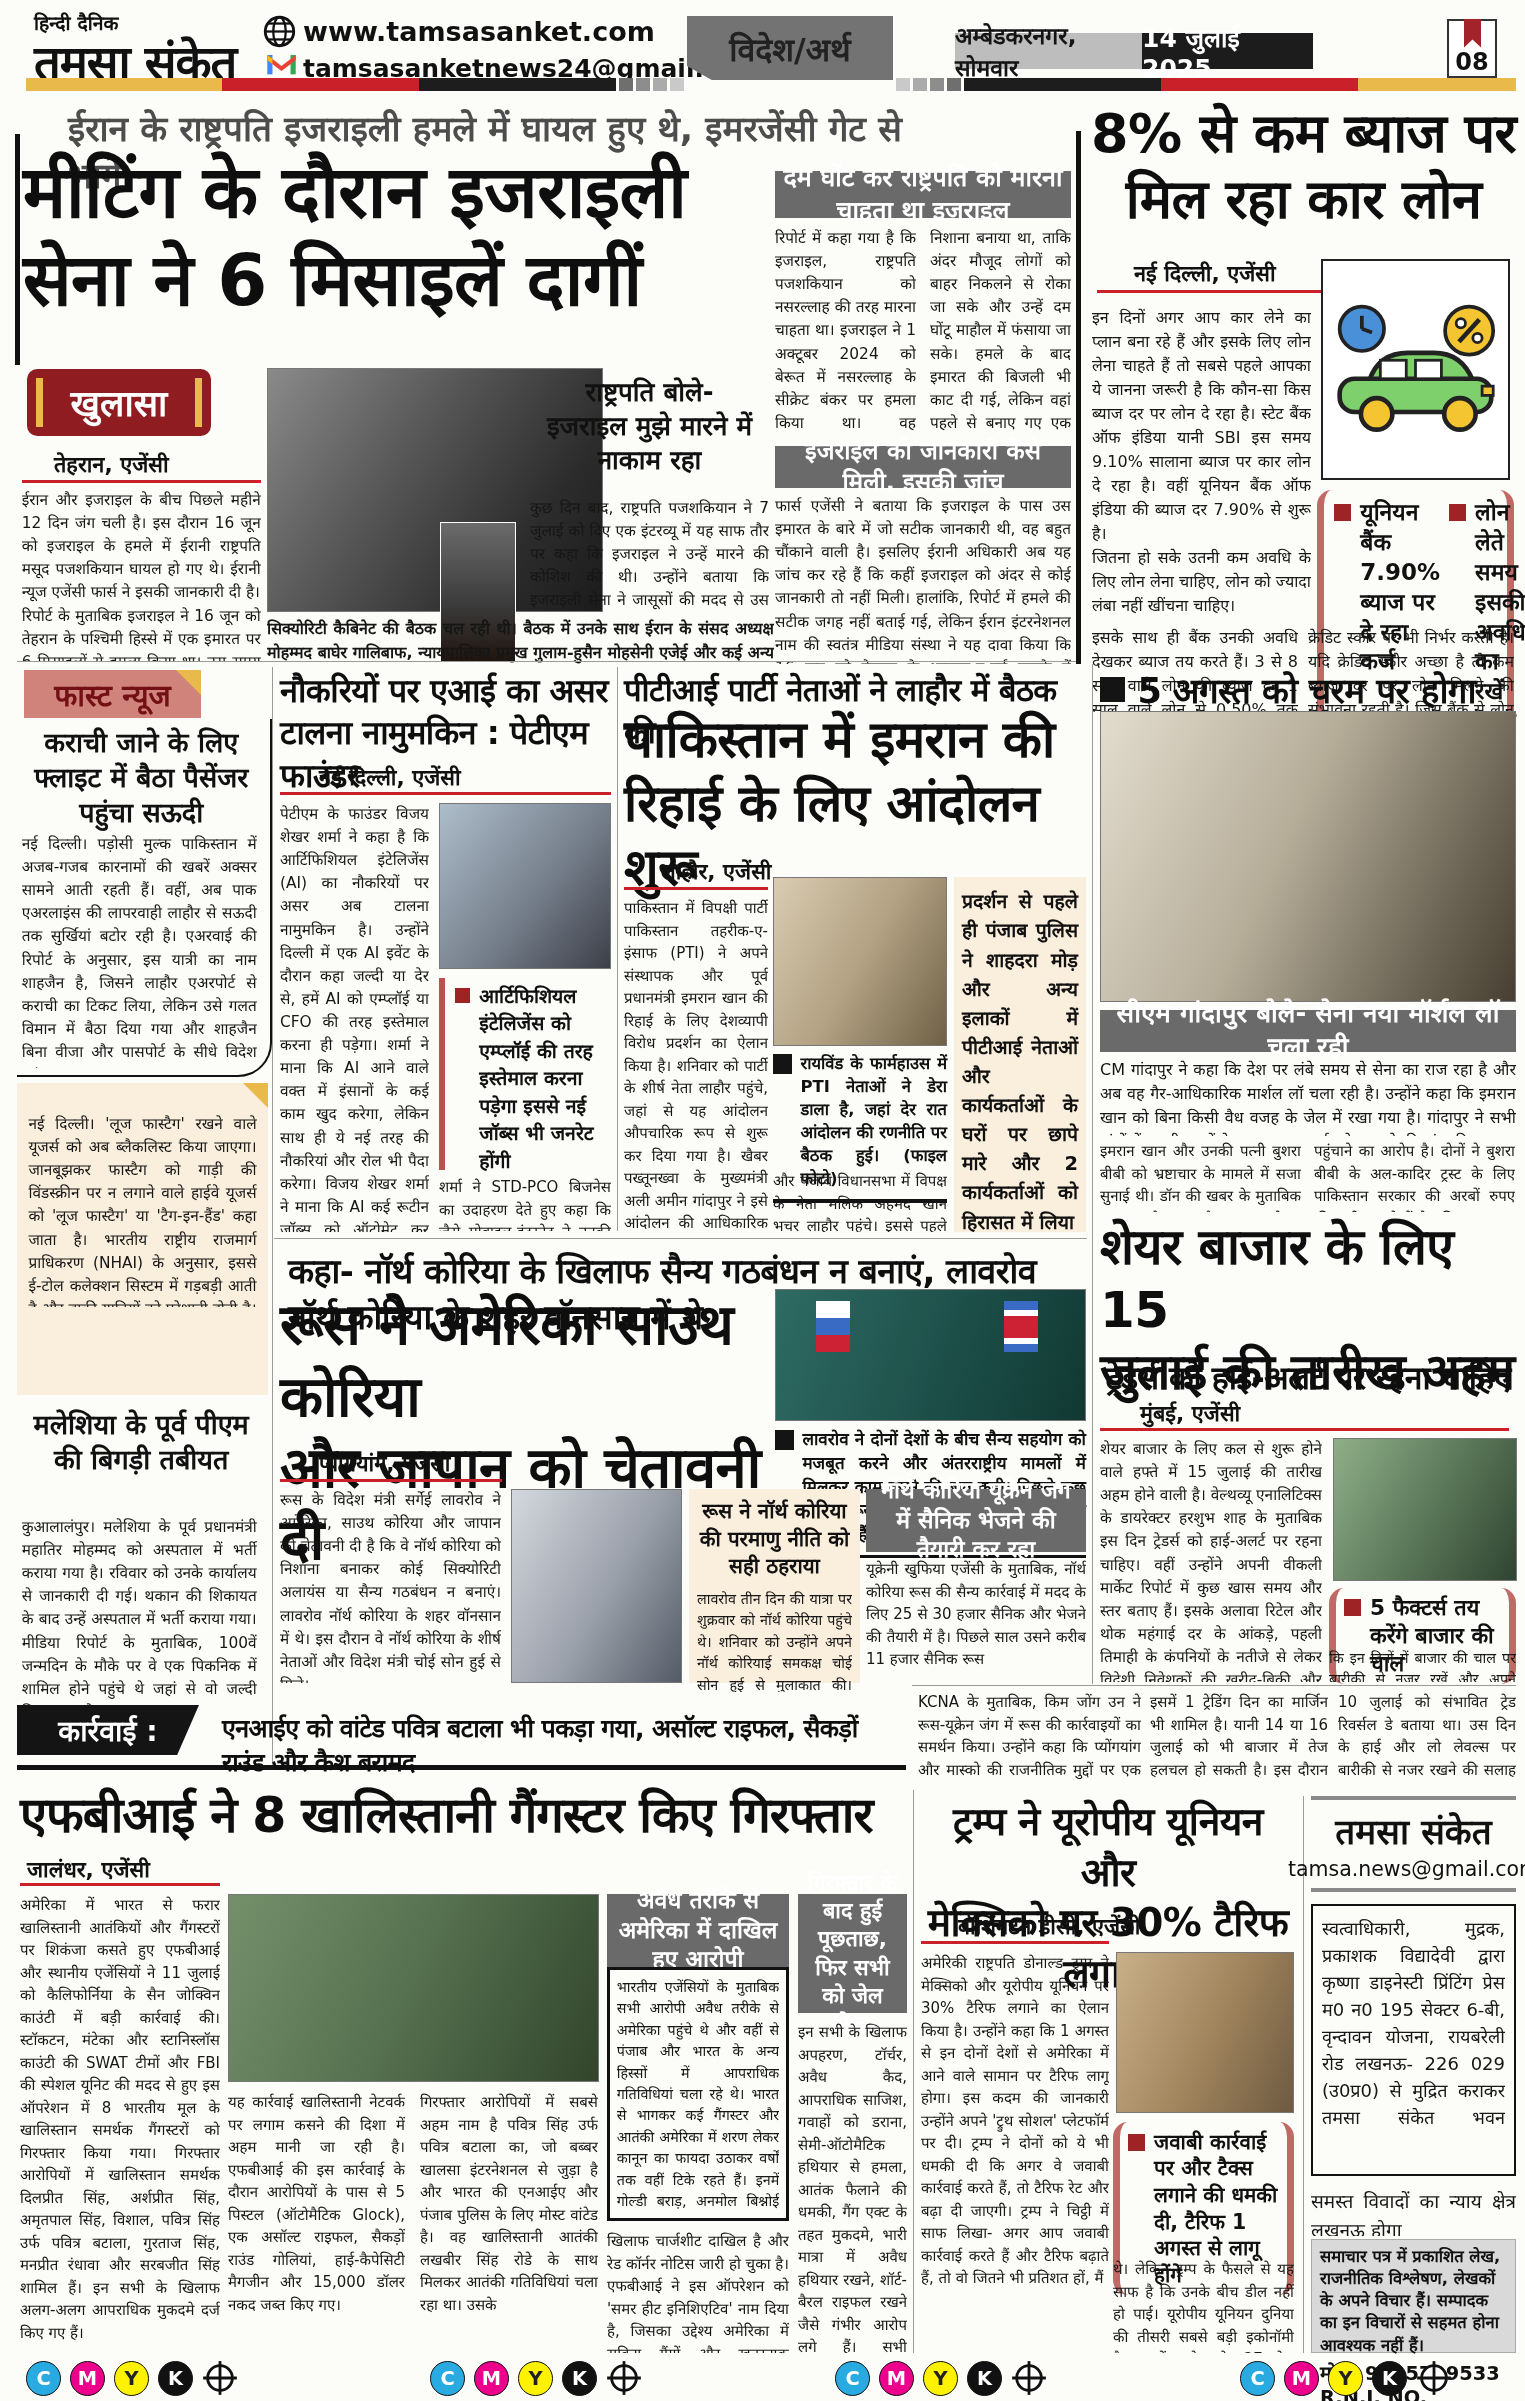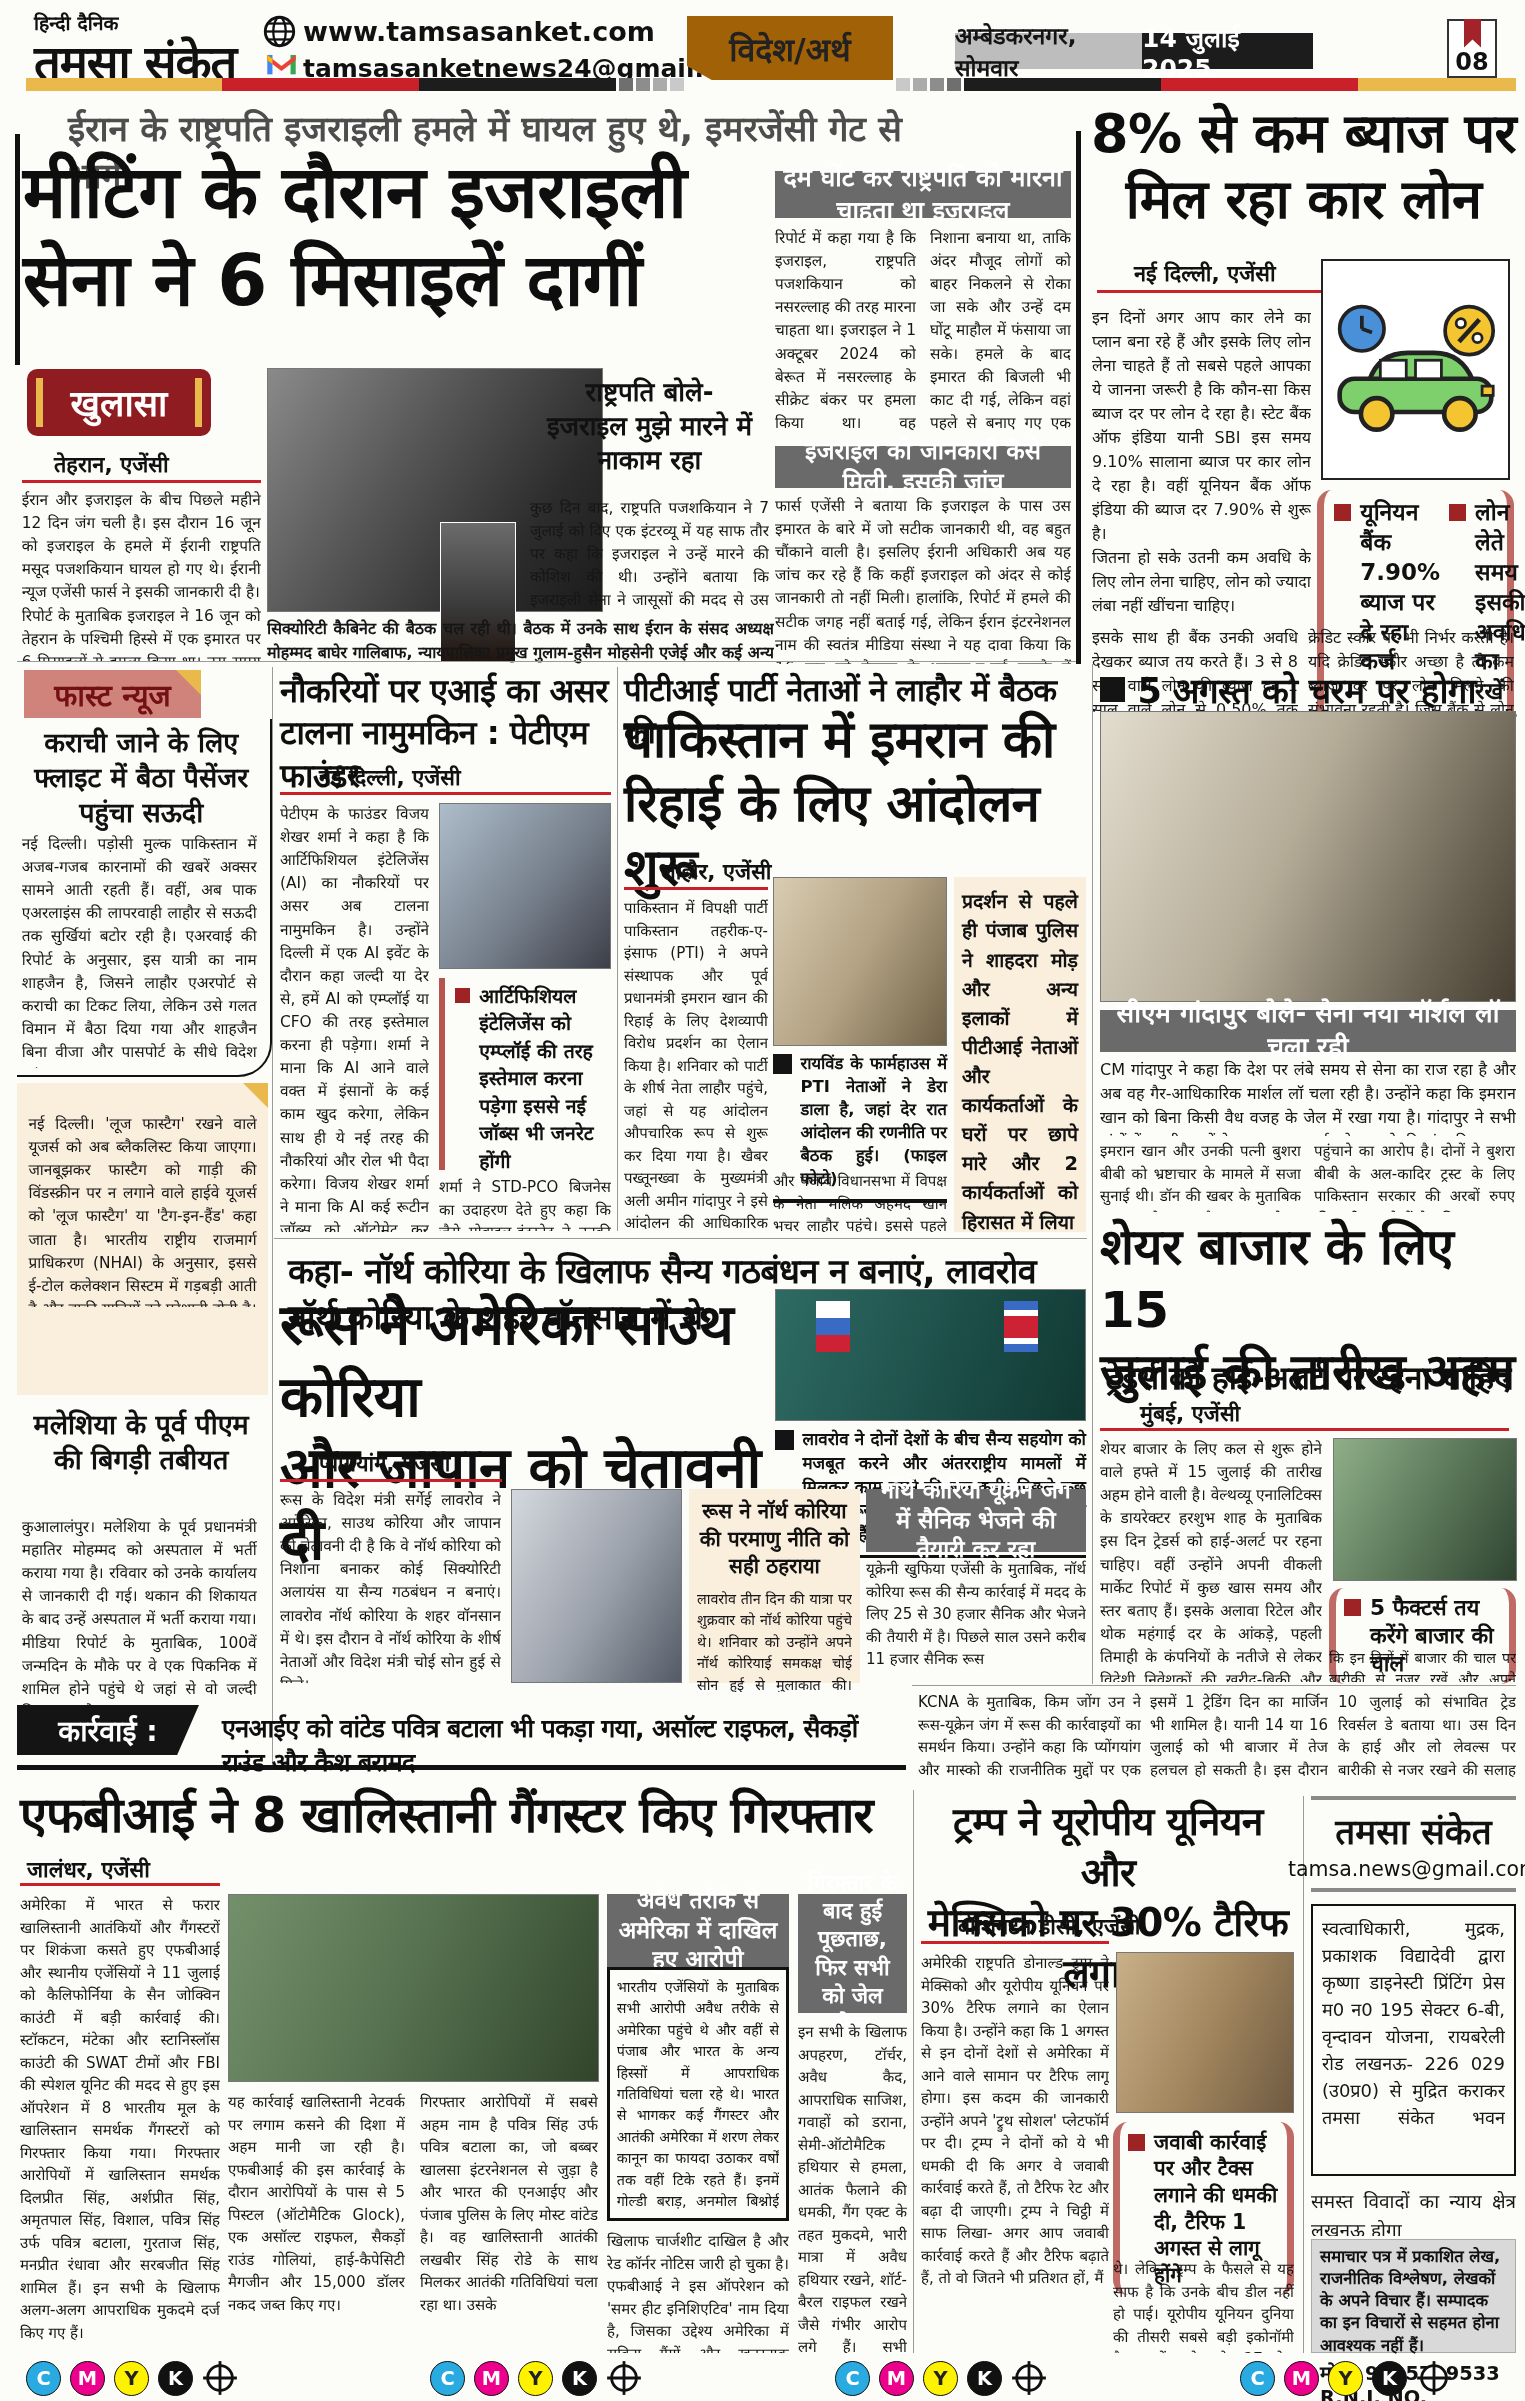--- a/index.html
+++ b/index.html
@@ -48,21 +48,21 @@
 <div class="abs" style="left:303px;top:16px;font-size:27px;font-weight:800">www.tamsasanket.com</div>
 
 <svg class="abs" style="left:266px;top:52px" width="31" height="24" viewBox="0 0 48 36">
   <rect x="2" y="4" width="8" height="30" fill="#4285F4"></rect>
   <rect x="38" y="4" width="8" height="30" fill="#34A853"></rect>
   <path d="M2 4 L24 21 L46 4 L46 12 L24 29 L2 12 Z" fill="#EA4335"></path>
   <path d="M2 4 L10 10 L10 18 L2 12 Z" fill="#FBBC04"></path>
 </svg>
 <div class="abs" style="left:303px;top:54px;font-size:25px;font-weight:800">tamsasanketnews24@gmail.com</div>
 
-<div class="abs" style="left:687px;top:16px;width:206px;height:64px;background:#a16207;display:flex;align-items:center;justify-content:center;font-size:32px;font-weight:800;color:#222;clip-path:polygon(0 0,100% 0,100% 100%,12% 100%,0 78%)">विदेश/अर्थ</div>
+<div class="abs" style="left:687px;top:16px;width:206px;height:64px;background:#737373;display:flex;align-items:center;justify-content:center;font-size:32px;font-weight:800;color:#222;clip-path:polygon(0 0,100% 0,100% 100%,12% 100%,0 78%)">विदेश/अर्थ</div>
 
 <div class="abs locbox" style="left:955px;top:33px;width:187px;height:36px;font-size:23px">अम्बेडकरनगर, सोमवार</div>
 <div class="abs datebox" style="left:1142px;top:33px;width:171px;height:36px;font-size:25px">14 जुलाई 2025</div>
 
 <div class="abs" style="left:1447px;top:19.4px;width:50px;height:59px;background:#fff;border:2.3px solid #333">
   <div class="abs" style="left:15px;top:-2.3px;width:17px;height:28.5px;background:#a3232b;clip-path:polygon(0 0,100% 0,100% 100%,50% 72%,0 100%)"></div>
   <div class="abs" style="left:0;top:27px;width:46px;text-align:center;font-size:24px;font-weight:800">08</div>
 </div>
 
 <div class="abs" style="left:26px;top:78px;width:197px;height:12.5px;background:#e9b94c"></div>

